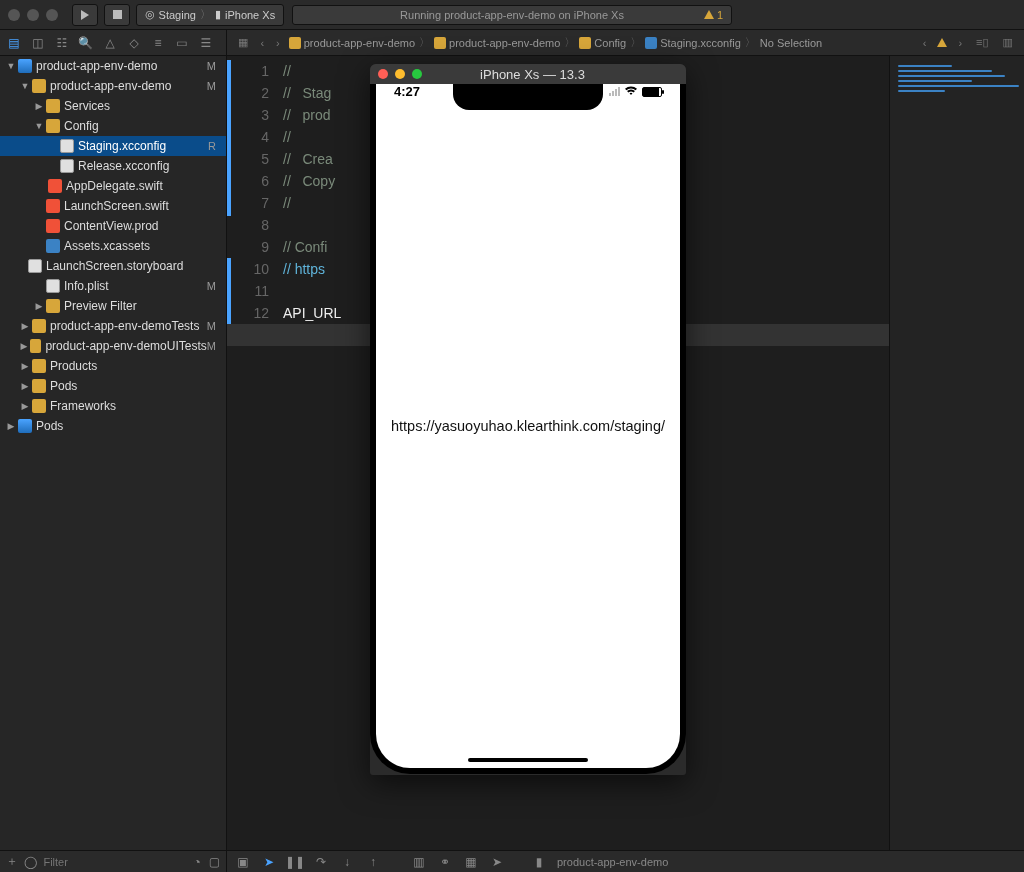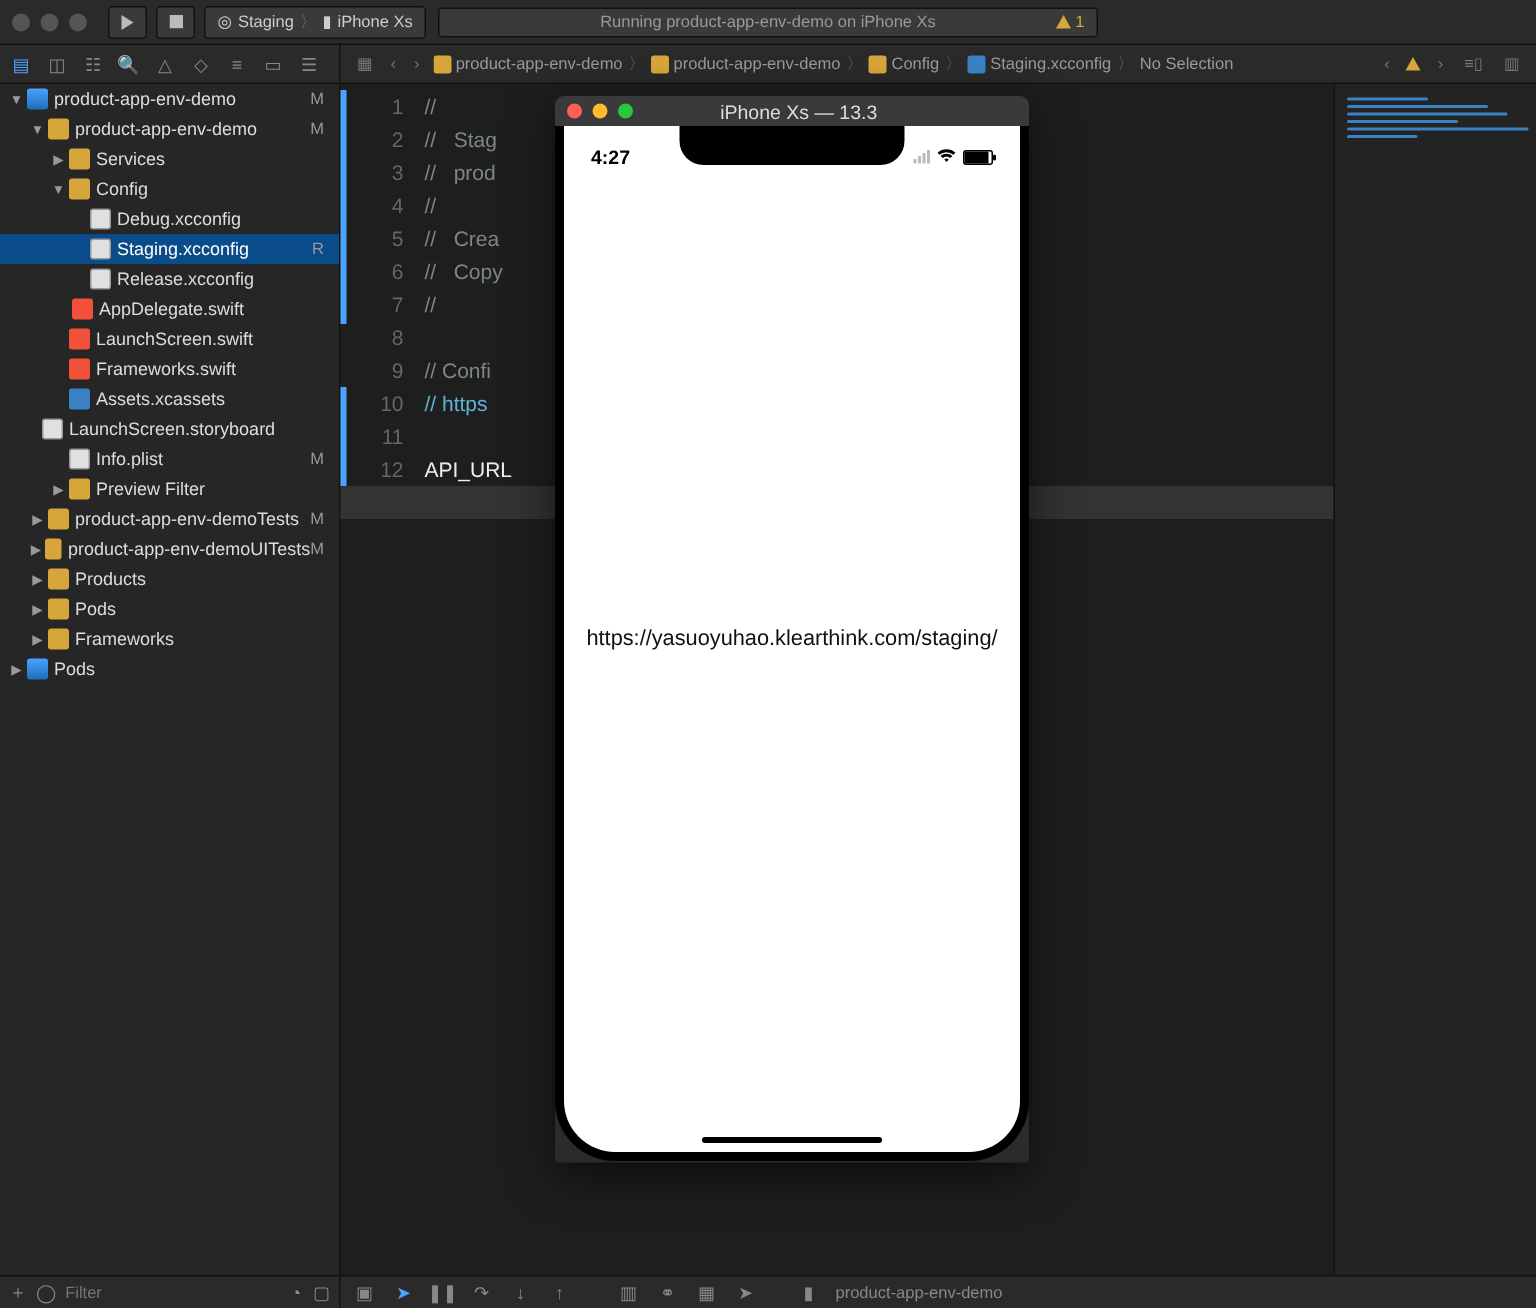--- a/index.html
+++ b/index.html
@@ -69,21 +69,21 @@
 
     
     .simwin { position:absolute; left:370px; top:64px; width:316px; height:711px; background:#2b2b2b; border-radius:6px 6px 3px 3px; box-shadow:0 8px 30px rgba(0,0,0,.6); overflow:hidden; z-index:50; }
     .sim-title { height:20px; background:#3a3a3a; display:flex; align-items:center; padding:0 8px; font-size:13px; color:#ccc; gap:7px; }
     .sim-title .sd { width:10px; height:10px; border-radius:50%; }
     .sd.red{background:#ff5f56;} .sd.yel{background:#ffbd2e;} .sd.grn{background:#27c93f;}
     .sim-title .t { flex:1; text-align:center; margin-left:-42px; color:#ddd; }
     .phone-body { margin:0 auto; width:316px; height:690px; background:#000; border-radius:0 0 40px 40px; padding:0 6px 6px 6px; }
     .phone-screen { width:100%; height:100%; background:#fff; border-radius:0 0 34px 34px; position:relative; overflow:hidden; color:#000; }
     .notch { position:absolute; top:0; left:50%; transform:translateX(-50%); width:150px; height:26px; background:#000; border-radius:0 0 16px 16px; z-index:3; }
-    .statusbar { position:absolute; top:0; left:0; right:0; height:28px; display:flex; align-items:flex-end; justify-content:space-between; padding:0 18px; font-size:13px; font-weight:600; z-index:2; }
+    .statusbar { position:absolute; top:0; left:0; right:0; height:28px; display:flex; align-items:flex-start; justify-content:space-between; padding:0 18px; font-size:13px; font-weight:600; z-index:2; }
     .statusbar .ricons { display:flex; align-items:center; gap:4px; }
     .sig { display:flex; gap:1px; align-items:flex-end; }
     .sig i { width:2px; background:#bbb; display:block; }
     .batt { width:20px; height:10px; border:1px solid #000; border-radius:2px; position:relative; }
     .batt:after { content:""; position:absolute; right:-3px; top:2px; width:2px; height:4px; background:#000; border-radius:1px; }
     .batt i { display:block; height:100%; width:90%; background:#000; }
     .phone-content { position:absolute; top:0; bottom:0; left:0; right:0; display:flex; align-items:center; justify-content:center; font-size:14.5px; color:#111; }
     .homebar { position:absolute; bottom:6px; left:50%; transform:translateX(-50%); width:120px; height:4px; background:#000; border-radius:3px; }
   </style>
 </head>
@@ -190,25 +190,20 @@
       <div class="row" style="padding-left: 34px;">
         <span class="dis">▶</span>
         <span class="ficon fi-folder"></span>
         <span>Services</span>
       </div>
       <div class="row" style="padding-left: 34px;">
         <span class="dis">▼</span>
         <span class="ficon fi-folder"></span>
         <span>Config</span>
       </div>
-      <div class="row" style="padding-left: 48px;">
-        <span class="dis"></span>
-        <span class="ficon fi-cfg"></span>
-        <span>Debug.xcconfig</span>
-      </div>
       <div class="row sel" style="padding-left: 48px;">
         <span class="dis"></span>
         <span class="ficon fi-cfg"></span>
         <span>Staging.xcconfig</span>
         <span class="badge">R</span>
       </div>
       <div class="row" style="padding-left: 48px;">
         <span class="dis"></span>
         <span class="ficon fi-cfg"></span>
         <span>Release.xcconfig</span>
@@ -219,21 +214,21 @@
         <span>AppDelegate.swift</span>
       </div>
       <div class="row" style="padding-left: 34px;">
         <span class="dis"></span>
         <span class="ficon fi-swift"></span>
         <span>LaunchScreen.swift</span>
       </div>
       <div class="row" style="padding-left: 34px;">
         <span class="dis"></span>
         <span class="ficon fi-swift"></span>
-        <span>Frameworks.swift</span>
+        <span>ContentView.prod</span>
       </div>
       <div class="row" style="padding-left: 34px;">
         <span class="dis"></span>
         <span class="ficon fi-folderblue"></span>
         <span>Assets.xcassets</span>
       </div>
       <div class="row" style="padding-left: 16px;">
         <span class="dis"></span>
         <span class="ficon fi-story"></span>
         <span>LaunchScreen.storyboard</span>

